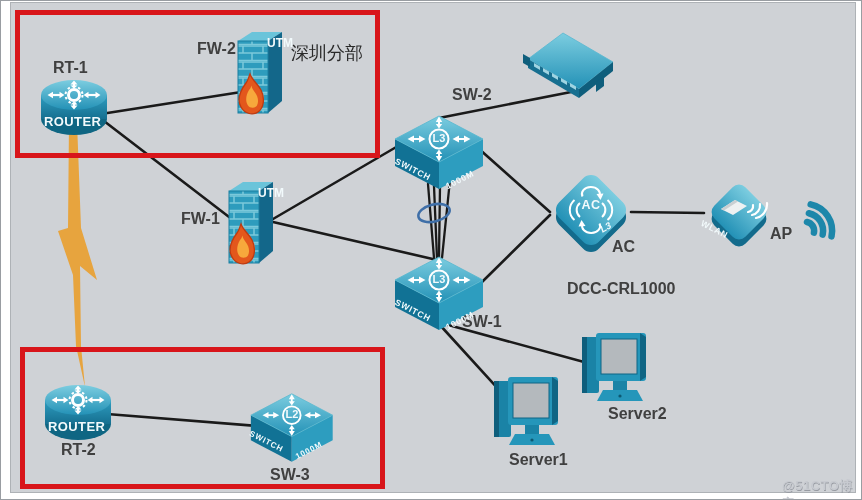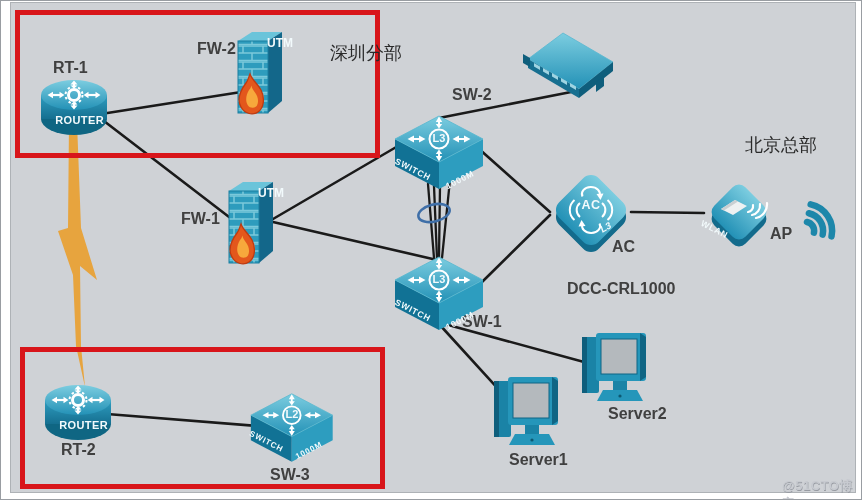--- a/index.html
+++ b/index.html
@@ -7,21 +7,21 @@
          box-sizing:border-box;font-family:"Liberation Sans",sans-serif;overflow:hidden;}
   .canvas{position:absolute;left:9px;top:1px;width:846px;height:491px;background:#cfd2d6;
           border:1px solid #aeb2b6;box-sizing:border-box;}
   svg.net{position:absolute;left:0;top:0;z-index:2;}
   .region-box{position:absolute;border:5px solid #d8151a;z-index:4;background:transparent;}
   .lbl{position:absolute;z-index:6;color:#404040;font-size:16px;font-weight:600;white-space:nowrap;}
   .cn{position:absolute;z-index:6;color:#2a2a2a;font-size:18px;font-weight:400;white-space:nowrap;
       font-family:"Liberation Serif",serif;}
   .facetext{position:absolute;z-index:6;color:#f2fafc;font-weight:bold;white-space:nowrap;
             transform-origin:left top;}
-  .ft-router{font-size:11px;letter-spacing:.4px;width:60px;text-align:right;}
+  .ft-router{font-size:13px;letter-spacing:.4px;width:60px;text-align:left;}
   .ft-utm{font-size:12px;width:12px;line-height:10.5px;word-break:break-all;text-align:center;letter-spacing:0;}
   .ft-badge{font-size:11px;width:20px;text-align:center;}
   .ft-face{font-size:8.5px;letter-spacing:.9px;}
   .ft-ac{font-size:12.5px;width:28px;text-align:center;letter-spacing:.5px;}
   .ft-l3{font-size:9.5px;font-style:italic;}
   .watermark{position:absolute;z-index:6;font-size:13px;font-weight:bold;color:#c7cad0;
              text-shadow:.5px .5px 0 #989ca3;letter-spacing:.5px;}
 </style>
 </head>
 <body>
@@ -203,23 +203,22 @@
     </g>
     <use href="#def-server" x="575" y="328"></use>
     <use href="#def-server" x="487" y="372"></use>
   </svg>
 
   <div class="region-box" style="left:14px;top:9px;width:355px;height:138px;"></div>
   <div class="region-box" style="left:19px;top:346px;width:355px;height:132px;"></div>
 
   <div class="lbl" style="left:52px;top:58px;">RT-1</div>
   <div class="lbl" style="left:196px;top:39px;">FW-2</div>
-  <div class="cn" style="left:290px;top:40px;margin-left:39px;">深圳分部</div>
+  <div class="cn" style="left:290px;top:40px;">深圳分部</div>
   <div class="lbl" style="left:451px;top:85px;">SW-2</div>
-  <div class="cn" style="left:744px;top:132px;">北京总部</div>
   <div class="lbl" style="left:180px;top:209px;">FW-1</div>
   <div class="lbl" style="left:611px;top:237px;">AC</div>
   <div class="lbl" style="left:566px;top:279px;">DCC-CRL1000</div>
   <div class="lbl" style="left:769px;top:224px;">AP</div>
   <div class="lbl" style="left:461px;top:312px;">SW-1</div>
   <div class="lbl" style="left:607px;top:404px;">Server2</div>
   <div class="lbl" style="left:508px;top:450px;">Server1</div>
   <div class="lbl" style="left:60px;top:440px;">RT-2</div>
   <div class="lbl" style="left:269px;top:465px;">SW-3</div>
   <div class="watermark" style="left:781px;top:476px;">@51CTO博客</div>

